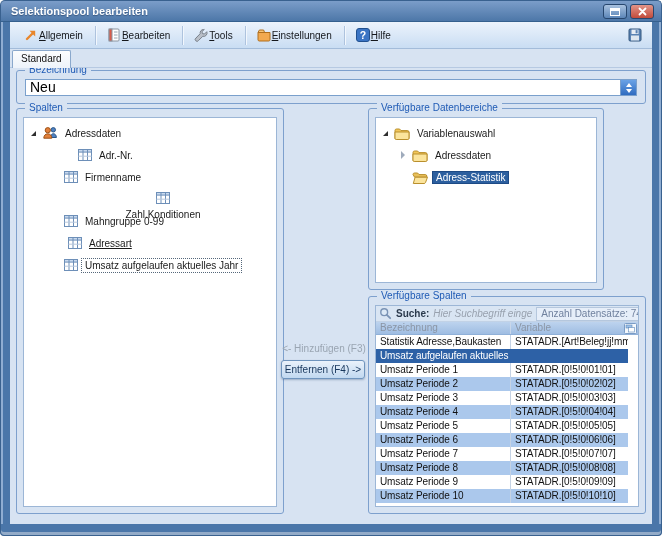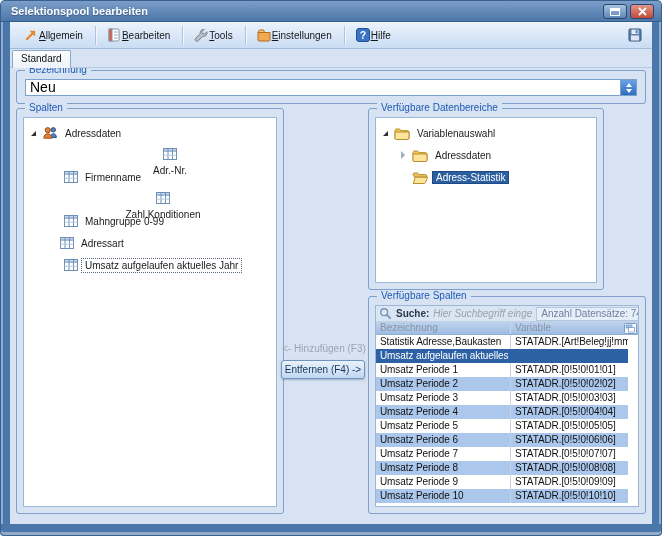--- a/index.html
+++ b/index.html
@@ -250,21 +250,21 @@
               <span class="icon">
                 <svg width="16" height="14" viewBox="0 0 16 14">
                   <circle cx="11.3" cy="3.8" r="2.2" fill="#4f81c2" stroke="#2c5687"></circle>
                   <path d="M8.4 11.5c.2-2.4 1.4-3.8 3-3.8 1.7 0 2.9 1.5 3 3.8z" fill="#4f81c2" stroke="#2c5687"></path>
                   <circle cx="5.8" cy="4.2" r="2.6" fill="#e2803a" stroke="#9c5218"></circle>
                   <path d="M1.8 12.2c0-2.8 1.8-4.4 4-4.4s4 1.6 4 4.4z" fill="#e2803a" stroke="#9c5218"></path>
                 </svg>
               </span>
               <span class="tree-label">Adressdaten</span>
             </div>
-            <div class="tree-row" style="padding-left: 40px; flex-direction: column;">
+            <div class="tree-row" style="padding-left: 40px;">
               <span class="exp"></span>
               <span class="icon">
                 <svg width="14" height="12" viewBox="0 0 14 12">
                   <rect x="0.5" y="0.5" width="13" height="11" fill="#fff" stroke="#6d8fb8"></rect>
                   <rect x="0.5" y="0.5" width="13" height="2.6" fill="#c8d9ee" stroke="#6d8fb8"></rect>
                   <line x1="5" y1="0.5" x2="5" y2="11.5" stroke="#6d8fb8"></line>
                   <line x1="9.5" y1="0.5" x2="9.5" y2="11.5" stroke="#6d8fb8"></line>
                   <line x1="0.5" y1="7.2" x2="13.5" y2="7.2" stroke="#b9c9dd"></line>
                 </svg>
               </span>
@@ -302,21 +302,21 @@
                 <svg width="14" height="12" viewBox="0 0 14 12">
                   <rect x="0.5" y="0.5" width="13" height="11" fill="#fff" stroke="#6d8fb8"></rect>
                   <rect x="0.5" y="0.5" width="13" height="2.6" fill="#c8d9ee" stroke="#6d8fb8"></rect>
                   <line x1="5" y1="0.5" x2="5" y2="11.5" stroke="#6d8fb8"></line>
                   <line x1="9.5" y1="0.5" x2="9.5" y2="11.5" stroke="#6d8fb8"></line>
                   <line x1="0.5" y1="7.2" x2="13.5" y2="7.2" stroke="#b9c9dd"></line>
                 </svg>
               </span>
               <span class="tree-label">Mahngruppe 0-99</span>
             </div>
-            <div class="tree-row" style="padding-left: 22px;">
+            <div class="tree-row" style="padding-left: 30px; text-decoration: underline;">
               <span class="exp"></span>
               <span class="icon">
                 <svg width="14" height="12" viewBox="0 0 14 12">
                   <rect x="0.5" y="0.5" width="13" height="11" fill="#fff" stroke="#6d8fb8"></rect>
                   <rect x="0.5" y="0.5" width="13" height="2.6" fill="#c8d9ee" stroke="#6d8fb8"></rect>
                   <line x1="5" y1="0.5" x2="5" y2="11.5" stroke="#6d8fb8"></line>
                   <line x1="9.5" y1="0.5" x2="9.5" y2="11.5" stroke="#6d8fb8"></line>
                   <line x1="0.5" y1="7.2" x2="13.5" y2="7.2" stroke="#b9c9dd"></line>
                 </svg>
               </span>

